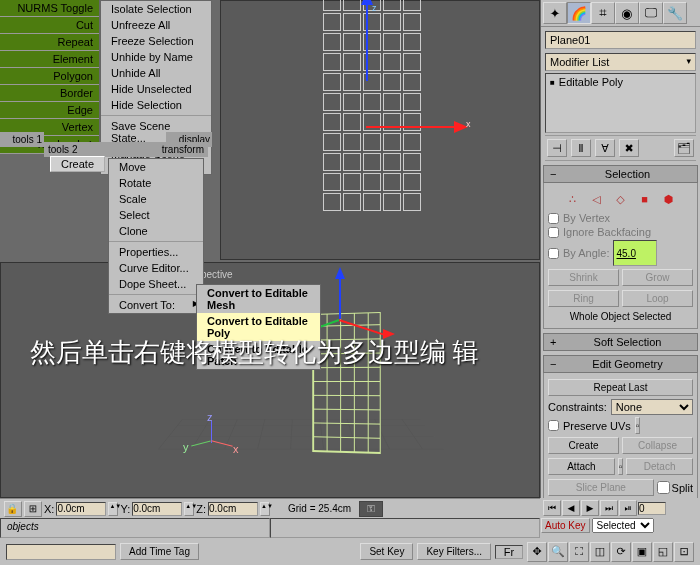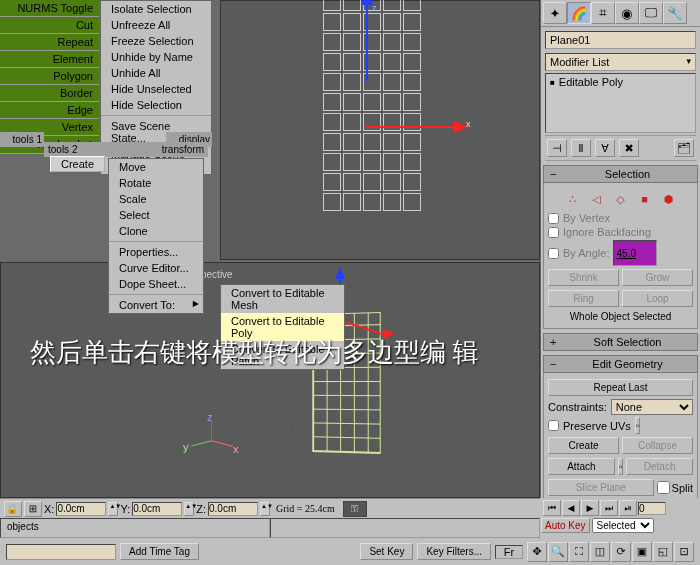--- a/index.html
+++ b/index.html
@@ -16,21 +16,21 @@
 
 .quad{position:absolute;left:0;top:0;width:100px;background:#4d7c0f;border-right:1px solid #666;}
 .quad div{border-bottom:1px solid #999;padding:2px 6px;text-align:right;font-size:11px;cursor:default;}
 .quad div.tick::after{content:"✓";margin-left:4px;}
 .qmenu{position:absolute;background:#c0c0c0;border:1px solid #666;}
 .qmenu div{padding:2px 10px;font-size:11px;cursor:default;position:relative;}
 .qmenu div.arrow::after{content:"▶";position:absolute;right:4px;font-size:8px;}
 .qmenu div.sep{border-bottom:1px solid #999;padding:0;height:1px;margin:2px 0;}
 .qmenu1{left:100px;top:0;width:112px;}
 .qmenu3{left:108px;top:158px;width:96px;}
-.qmenu4{left:220px;top:284px;width:125px;}
+.qmenu4{left:196px;top:284px;width:125px;font-weight:bold;}
 .qmenu4 div.hl{background:#fffbbd;}
 .hdr{position:absolute;left:0;top:132px;width:44px;background:#a0a0a0;padding:2px;font-size:10px;text-align:right;}
 .hdr2{position:absolute;left:44px;top:142px;width:164px;background:#a0a0a0;display:flex;}
 .hdr2 span{flex:1;padding:2px 4px;font-size:10px;}
 .hdr2 span:last-child{text-align:right;}
 .btn-create{position:absolute;left:50px;top:156px;background:#d0d0d0;border:1px outset #fff;padding:1px 10px;font-size:11px;}
 .overlay-text{position:absolute;left:30px;top:335px;color:#fff;font-size:26px;font-family:"SimSun",serif;text-shadow:1px 1px 2px #000;line-height:36px;}
 
 .cmdpanel{position:absolute;right:0;top:0;width:160px;height:565px;background:#c0c0c0;border-left:1px solid #666;}
 .tab-row{display:flex;gap:0;padding:2px;border-bottom:1px solid #888;}
@@ -46,39 +46,39 @@
 .rollout{margin:4px 2px;}
 .roll-hdr{background:#a8a8a8;border:1px solid #777;display:flex;padding:2px 6px;font-size:11px;}
 .roll-hdr .pm{width:14px;}
 .roll-hdr span:last-child{flex:1;text-align:center;}
 .roll-body{background:#c0c0c0;border:1px solid #888;border-top:none;padding:4px;}
 .sel-icons{display:flex;gap:6px;justify-content:center;padding:3px 0;}
 .si{width:18px;height:18px;display:flex;align-items:center;justify-content:center;}
 .chk-row{display:flex;align-items:center;gap:4px;padding:1px 0;font-size:10px;color:#777;}
 .chk-row input{width:11px;height:11px;}
 .spin{display:inline-flex;align-items:center;}
-.spin input{width:44px;height:14px;background:#a21caf;border:1px inset #999;font-size:10px;padding:12px 2px;text-decoration:underline;}
+.spin input{width:44px;height:14px;background:#bef264;border:1px inset #999;font-size:10px;padding:12px 2px;text-decoration:underline;}
 .btn-row{display:flex;gap:3px;padding:2px 0;}
 .btn{flex:1;background:#c0c0c0;border:1px outset #ddd;padding:2px 0;text-align:center;font-size:10px;}
 .btn.dis{color:#888;}
 .sel-status{text-align:center;font-size:10px;padding:2px;}
 
 .coordbar{position:absolute;left:0;bottom:47px;width:540px;height:20px;background:#c0c0c0;border-top:1px solid #888;display:flex;align-items:center;padding:0 4px;gap:2px;}
 .coordbar .ic{width:18px;height:16px;border:1px outset #ddd;display:flex;align-items:center;justify-content:center;font-size:10px;}
 .coord-field{display:flex;align-items:center;gap:2px;}
 .coord-field input{width:50px;height:14px;background:#e3d9c3;border:1px inset #999;font-size:10px;}
 .coord-field .sp{width:10px;height:14px;background:#ccc;border:1px outset #ddd;font-size:6px;display:flex;flex-direction:column;}
-.gridlbl{margin-left:4px;font-size:10px;font-family:Liberation Serif, serif;}
+.gridlbl{margin-left:16px;font-size:10px;}
 .key{width:24px;height:16px;border:1px solid #444;background:#555;display:flex;align-items:center;justify-content:center;color:#ccc;font-size:10px;margin-left:6px;}
 .timebar-extra{position:absolute;right:0;bottom:47px;width:160px;height:20px;background:#c0c0c0;display:flex;align-items:center;gap:1px;padding:0 3px;}
 .timebar-extra span{width:18px;height:16px;border:1px outset #ddd;display:flex;align-items:center;justify-content:center;font-size:9px;}
 .animbar{position:absolute;left:538px;bottom:27px;width:162px;height:20px;background:#c0c0c0;display:flex;align-items:flex-start;gap:2px;padding:0 3px;}
 .animbar .btn2{padding:1px 3px;border:1px outset #ddd;font-size:10px;}
 .animbar select{font-size:10px;width:62px;}
-.statusbar{position:absolute;left:0;bottom:27px;width:540px;height:20px;background:#c0c0c0;display:flex;}
+.statusbar{position:absolute;left:0;bottom:27px;width:540px;height:20px;background:#c0c0c0;display:flex;font-style:italic;}
 .statusbar div{border:1px inset #999;flex:1;padding:2px 6px;font-size:10px;}
 .bottombar{position:absolute;left:0;bottom:0;width:700px;height:27px;background:#c0c0c0;display:flex;align-items:center;padding:0 6px;gap:4px;}
 .bottombar input{width:110px;height:16px;background:#e3d9c3;border:1px inset #999;}
 .bb-btn{padding:2px 8px;border:1px outset #ddd;font-size:10px;}
 .bb-sep{flex:1;}
 .nav-icons{display:flex;gap:1px;}
 .nav-icons span{width:20px;height:20px;border:1px outset #ddd;display:flex;align-items:center;justify-content:center;font-size:11px;}
 </style>
 </head>
 <body>

